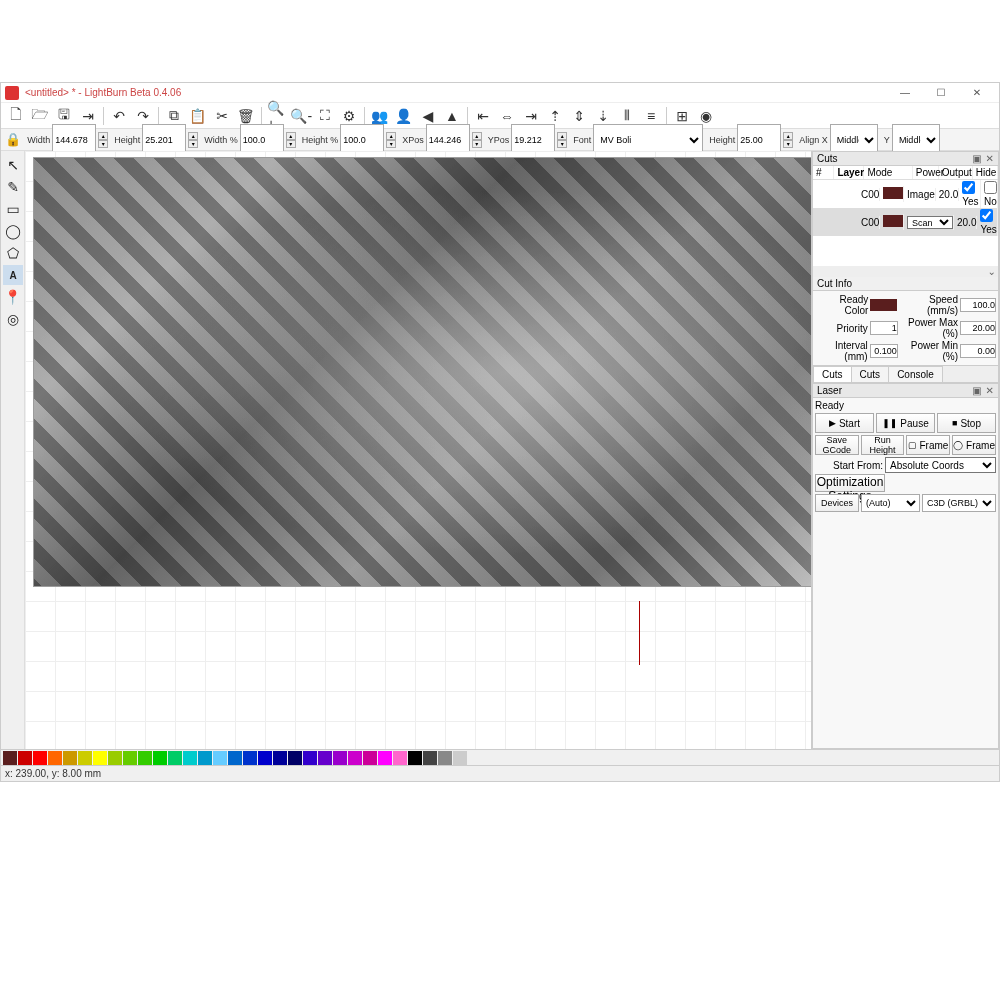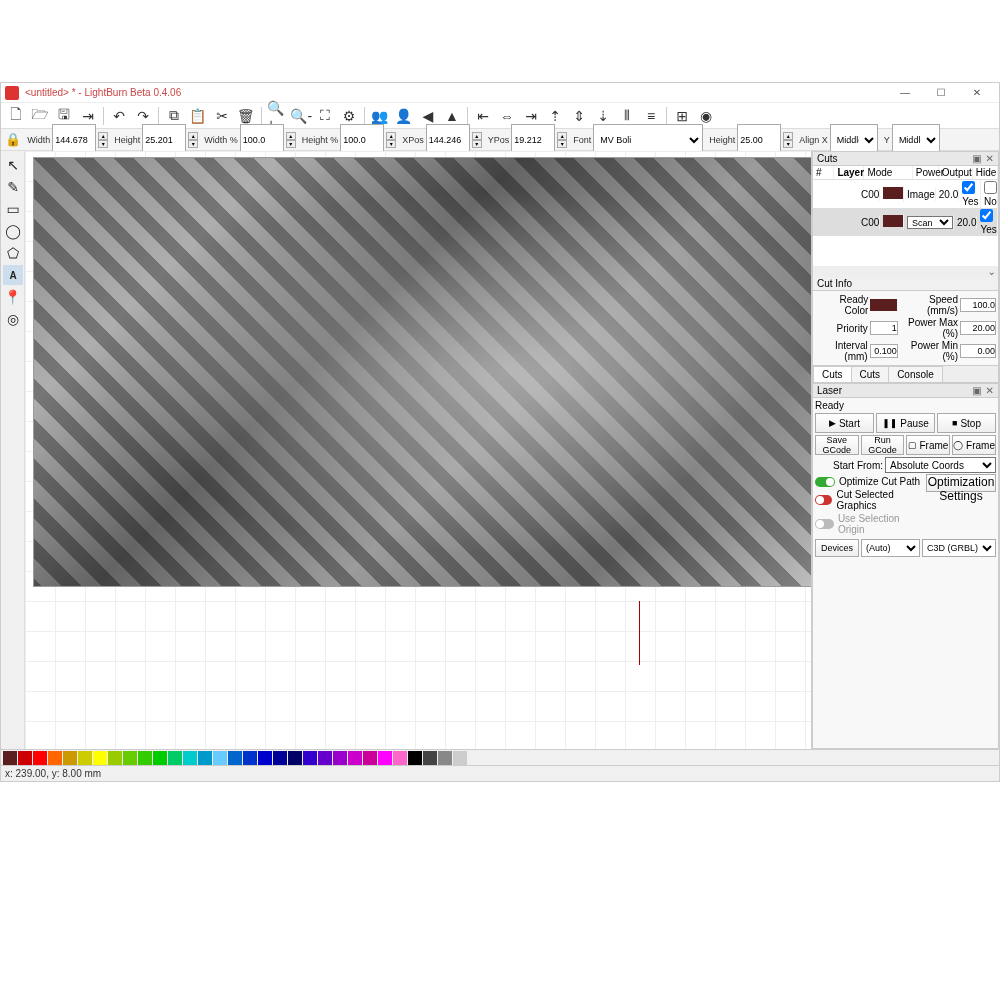--- a/index.html
+++ b/index.html
@@ -268,43 +268,29 @@
           </div>
         <div class="laser">
           <div>Ready</div>
           <div class="btnrow">
             <button>▶ <span>Start</span></button>
             <button>❚❚ <span>Pause</span></button>
             <button>■ <span>Stop</span></button>
           </div>
           <div class="btnrow">
             <button>Save GCode</button>
-            <button>Run GCode</button>
+            <button>Run Height</button>
             <button>▢ <span>Frame</span></button>
             <button>◯ <span>Frame</span></button>
           </div>
           <div class="cutinfo-row">
             <label style="width:68px;text-align:right">Start From:</label>
             <select style="flex:1;height:16px"><option>Absolute Coords</option></select>
           </div>
           <div style="display:flex;gap:2px">
-            <div style="flex:1">
-              <div class="toggle">
-                  <div class="tog on"></div>
-                  <span>Optimize Cut Path</span>
-                </div>
-              <div class="toggle">
-                  <div class="tog off"></div>
-                  <span>Cut Selected Graphics</span>
-                </div>
-              <div class="toggle">
-                  <div class="tog dis"></div>
-                  <span style="color:#999">Use Selection Origin</span>
-                </div>
-            </div>
             <button style="width:70px;height:18px;border:1px solid #aaa;background:linear-gradient(#fff,#eee);font-size:12px">Optimization Settings</button>
           </div>
           <div class="devrow">
             <button>Devices</button>
             <select><option>(Auto)</option></select>
             <select><option>C3D (GRBL)</option></select>
           </div>
         </div>
       </div>
     </div>

